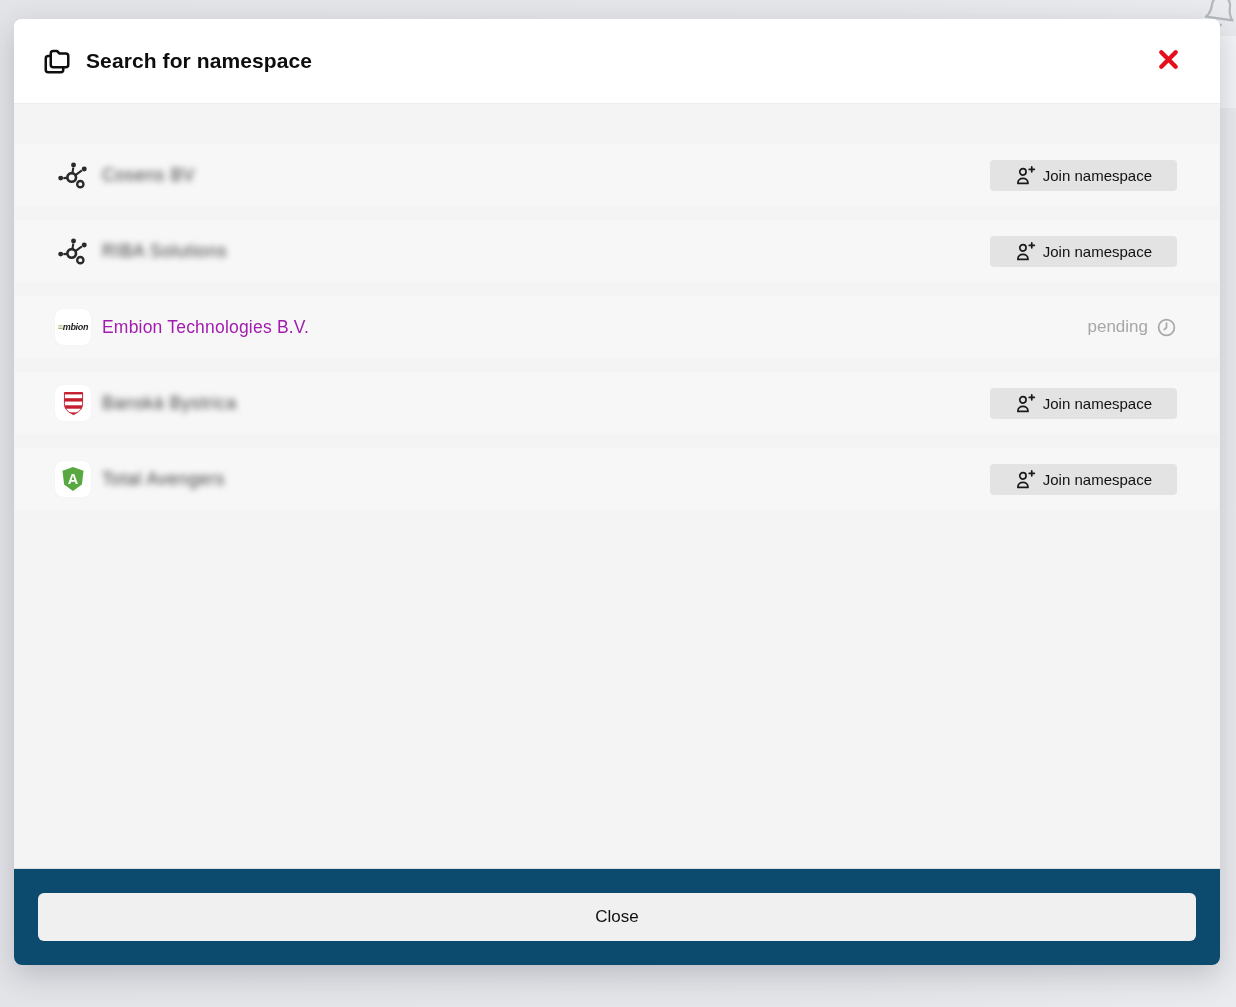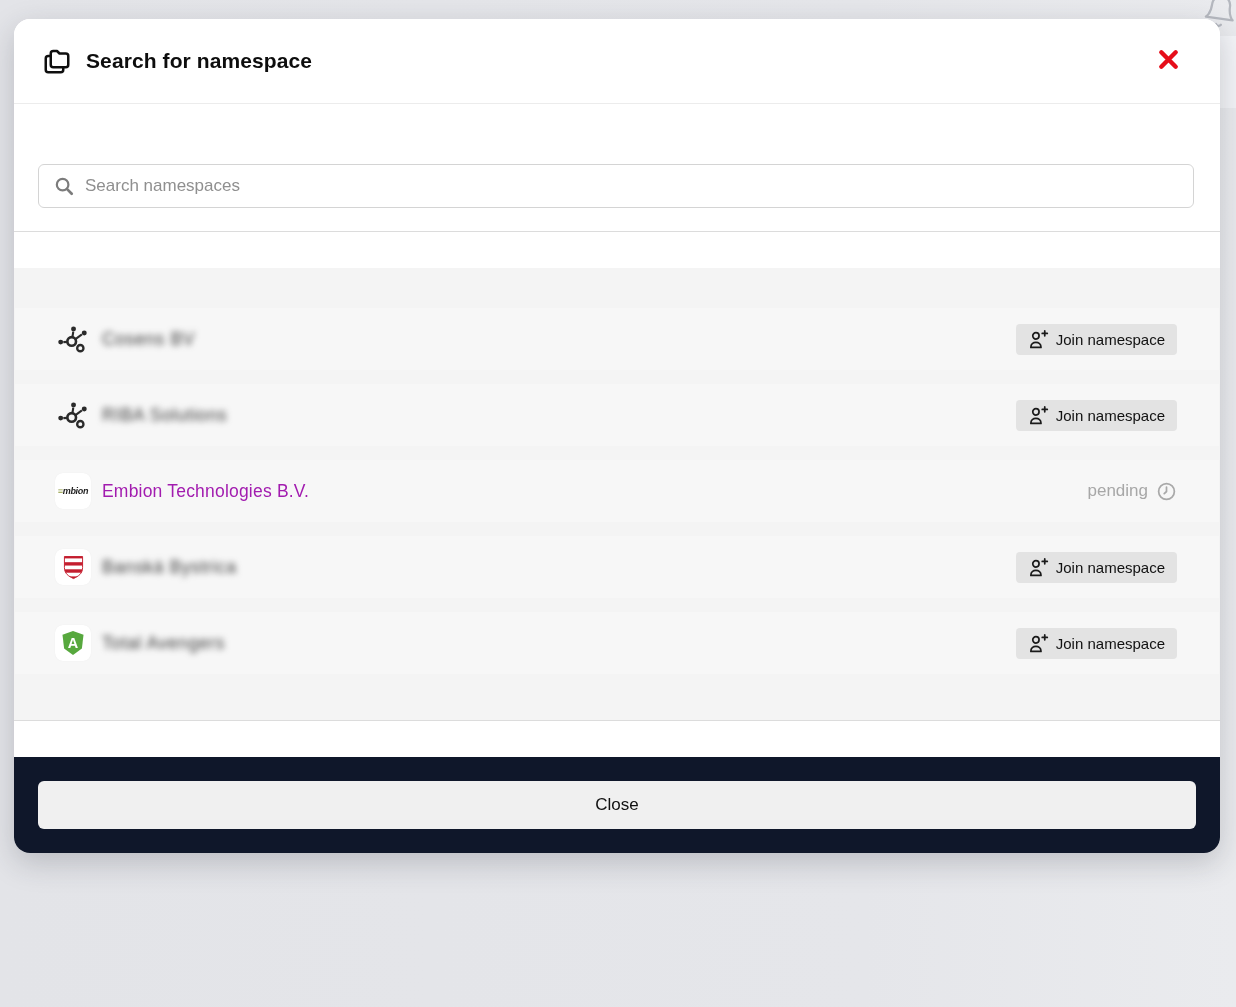--- a/index.html
+++ b/index.html
@@ -10,24 +10,24 @@
     -webkit-font-smoothing:antialiased;
   }
   *{box-sizing:border-box;}
 
   
   .bg-bell{position:absolute;left:1202px;top:-7px;transform:rotate(8deg);color:#b5b8bf;}
   .bg-sliver{position:absolute;left:1213px;top:36px;width:23px;height:72px;background:#f3f4f7;border-radius:4px 0 0 4px;}
 
   
   .modal{
-    position:absolute;left:14px;top:19px;width:1206px;height:834px;
-    background:#fff;border-radius:16px;overflow:hidden;
+    position:absolute;left:14px;top:19px;width:1206px;height:946px;
+    background:#fff;border-radius:8px;overflow:hidden;
     box-shadow:0 10px 30px rgba(40,44,60,.22);
-    display:flex;flex-direction:column;gap:36px;
+    display:flex;flex-direction:column;
   }
   .modal-header{
     flex:0 0 85px;display:flex;align-items:center;gap:14px;
     padding:0 36px 0 28px;border-bottom:1px solid #ececec;position:relative;background:#fff;
   }
   .header-icon{display:flex;color:#0f0f0f;}
   .modal-title{font-size:21px;font-weight:700;color:#0d0d0d;letter-spacing:.1px;}
   .close-x{
     position:absolute;right:36px;top:50%;transform:translateY(-50%);
     background:none;border:none;padding:4px;cursor:pointer;display:flex;
@@ -63,30 +63,30 @@
   .row-icon{width:36px;height:36px;display:flex;align-items:center;justify-content:center;flex:0 0 36px;}
   .row-icon.boxed{background:#fff;border-radius:8px;box-shadow:0 0 1px rgba(0,0,0,.08);}
   .embion-text{font-size:9px;font-style:italic;font-weight:700;letter-spacing:-.3px;white-space:nowrap;line-height:1;}
   .embion-text .pfx{color:#8f9a3e;font-style:normal;}
   .embion-text .rest{color:#1e1e1e;font-style:italic;}
   .row-name{font-size:17.5px;color:#3c3c3c;letter-spacing:.6px;white-space:nowrap;}
   .row-name.blurred{filter:blur(3.3px);}
   .pending-row .row-name{color:#a21caf;letter-spacing:.2px;filter:none;}
 
   .join-btn{
-    display:inline-flex;align-items:center;gap:7px;height:31px;padding:0 12px;
+    display:inline-flex;align-items:center;gap:7px;height:31px;padding:0 25px;
     background:#e3e3e3;border:none;border-radius:4px;cursor:pointer;
     font-size:15px;color:#111;font-family:"Liberation Sans", sans-serif;
   }
   .join-btn .uicon{display:flex;}
   .pending-wrap{display:flex;align-items:center;gap:8px;color:#a7a7a7;}
   .pending-label{font-size:17px;color:#a7a7a7;padding-left:16px;}
 
   .modal-footer{
-    flex:0 0 96px;background:#0f172a;display:flex;align-items:center;padding:0 24px;
+    flex:0 0 96px;background:#0c4a6e;display:flex;align-items:center;padding:0 24px;
   }
   .close-btn{
     width:100%;height:48px;border:none;border-radius:6px;background:#f0f0f0;
     font-size:17px;color:#101010;cursor:pointer;font-family:"Liberation Sans", sans-serif;
   }
 </style>
 </head>
 <body>
 
 <span class="bg-bell">
@@ -109,31 +109,20 @@
     <span class="modal-title">Search for namespace</span>
     <button class="close-x" aria-label="close">
       <span>
         <svg width="23" height="23" viewBox="0 0 24 24">
           <path d="M4.5 4.5l15 15M19.5 4.5l-15 15" stroke="#e60e1a" stroke-width="4.6" stroke-linecap="round"></path>
         </svg>
       </span>
     </button>
   </div>
 
-  <div class="modal-search">
-    <div class="search-box">
-      <span class="search-icon">
-        <svg width="22" height="22" viewBox="0 0 24 24" fill="none">
-          <circle cx="10.5" cy="10.5" r="6.3" stroke="#7c7c7c" stroke-width="2.4"></circle>
-          <line x1="15.4" y1="15.4" x2="20.4" y2="20.4" stroke="#7c7c7c" stroke-width="3" stroke-linecap="round"></line>
-        </svg>
-      </span>
-      <input class="search-input" type="text" placeholder="Search namespaces" style="">
-    </div>
-  </div>
 
   <div class="modal-list">
   <div class="row">
     <div class="row-left">
       <span class="row-icon">
         <svg width="34" height="29" viewBox="0 0 26 22" fill="none">
           <circle cx="12" cy="12.5" r="3.3" stroke="#2a2a2a" stroke-width="2"></circle>
           <circle cx="18.6" cy="17.6" r="2.4" stroke="#2a2a2a" stroke-width="1.8"></circle>
           <circle cx="3.6" cy="13" r="1.9" fill="#2a2a2a"></circle>
           <circle cx="13.4" cy="3" r="1.9" fill="#2a2a2a"></circle>

